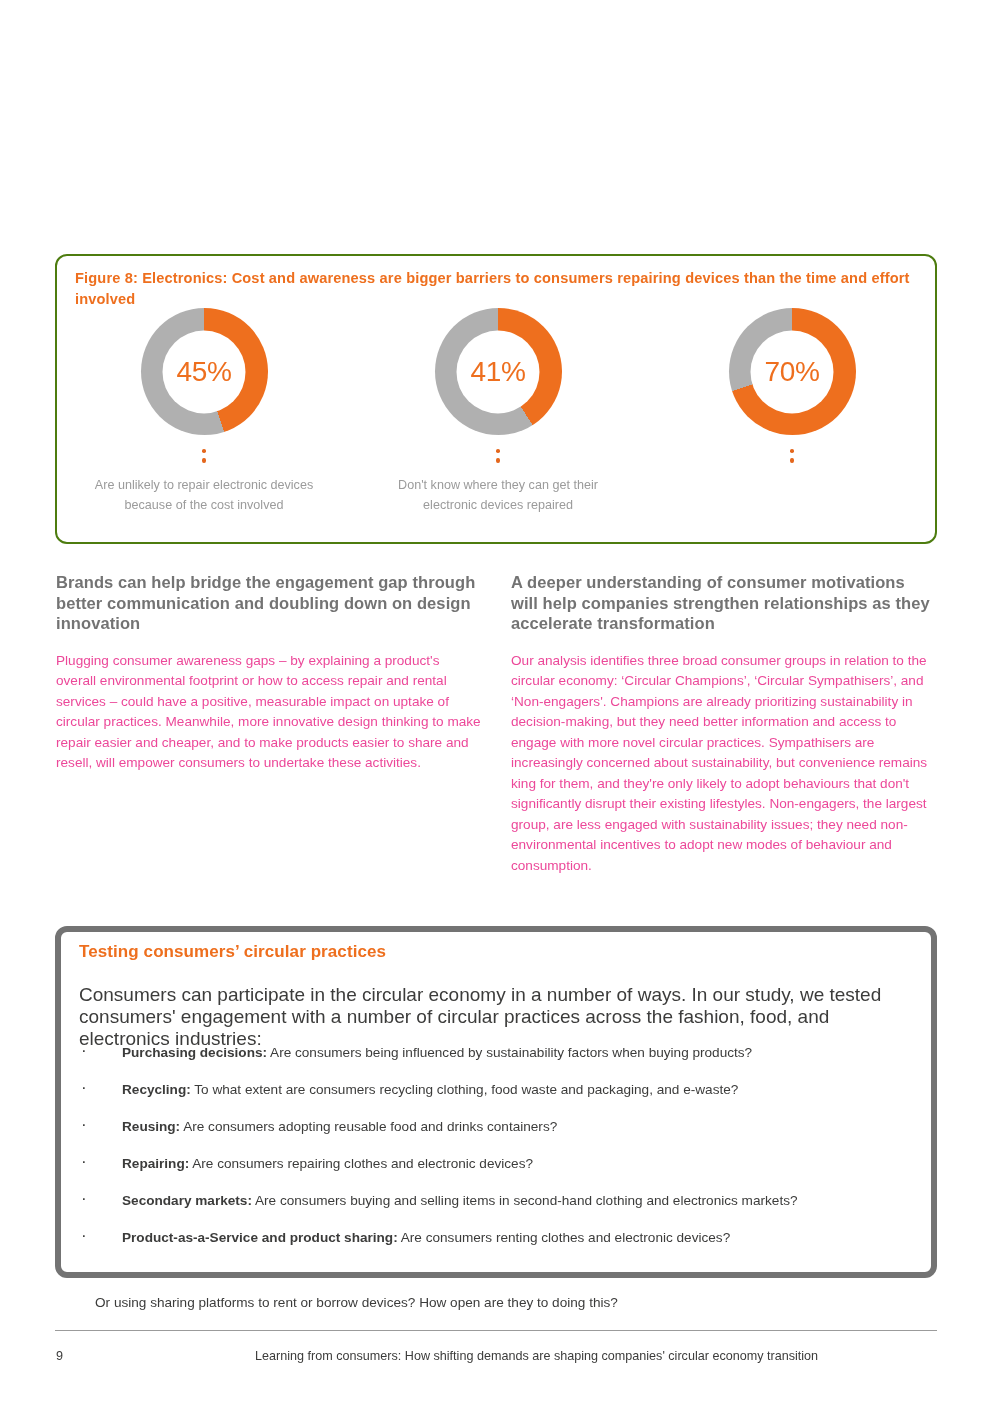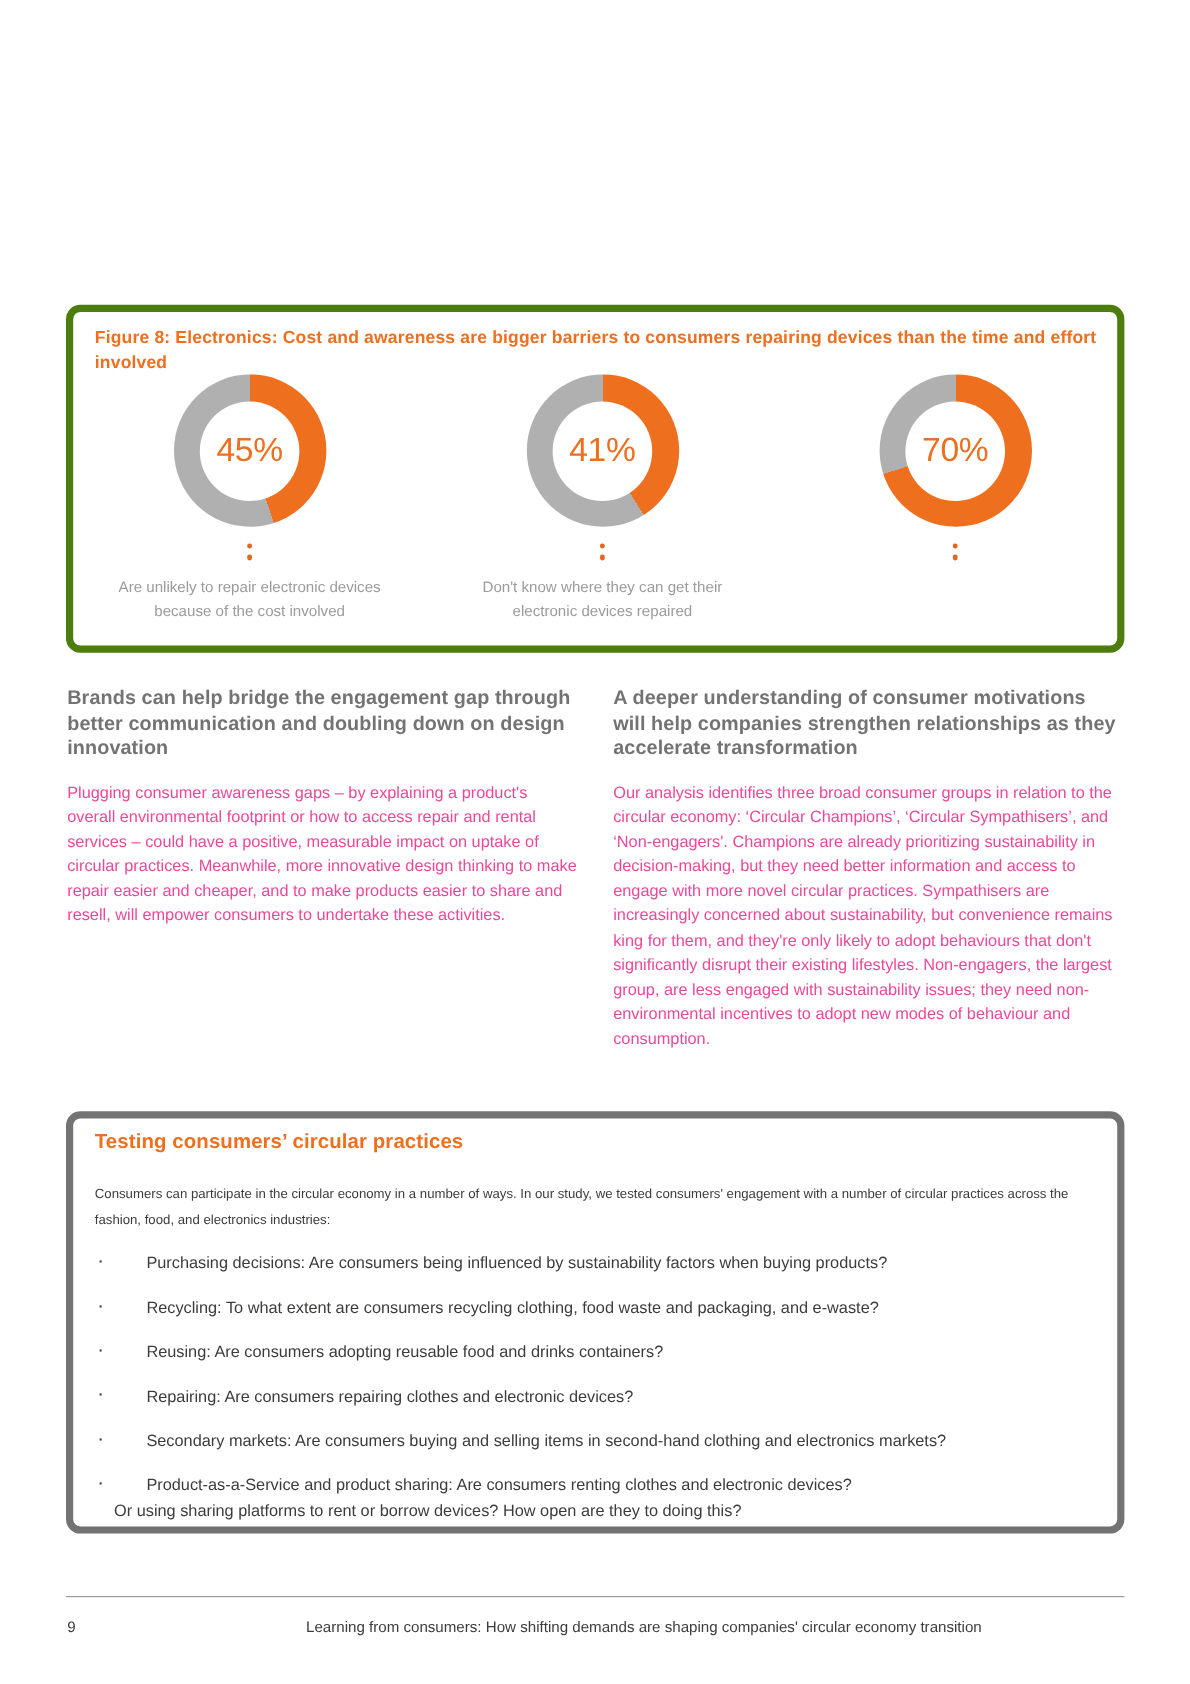--- a/index.html
+++ b/index.html
@@ -24,21 +24,21 @@
     overflow: hidden;
   }
 
   
   .figure-card {
     position: absolute;
     left: 55px;
     top: 254px;
     width: 882px;
     height: 290px;
-    border: 6px solid #4d7c0f;
+    border: 2px solid #4d7c0f;
     border-radius: 12px;
     box-sizing: border-box;
     background: #ffffff;
   }
   .figure-title {
     position: absolute;
     left: 18px;
     top: 12px;
     width: 840px;
     font-size: 14.6px;
@@ -168,21 +168,21 @@
     font-size: 17px;
     font-weight: bold;
     color: #ee6f1e;
     letter-spacing: 0.005em;
   }
   .testing-intro {
     position: absolute;
     left: 18px;
     top: 52px;
     width: 835px;
-    font-size: 11px;
+    font-size: 19px;
     line-height: 22px;
     color: #3c3c3b;
   }
   .bullets {
     position: absolute;
     left: 18px;
     top: 110px;
     width: 840px;
   }
   .bullet {
@@ -196,25 +196,26 @@
   .bullet:before {
     content: "\00B7";
     position: absolute;
     left: 2px;
     top: -2px;
     font-size: 17px;
     color: #3c3c3b;
     line-height: 21px;
   }
   .bullet b {
-    font-weight: normal;
+    font-weight: bold;
     padding-left: 27px;
   }
   .bullet .line2 {
     display: block;
+    margin-top: 44px;
   }
 
   
   .footer-rule {
     position: absolute;
     left: 55px;
     top: 1330px;
     width: 882px;
     height: 1px;
     background: #9b9b9b;

